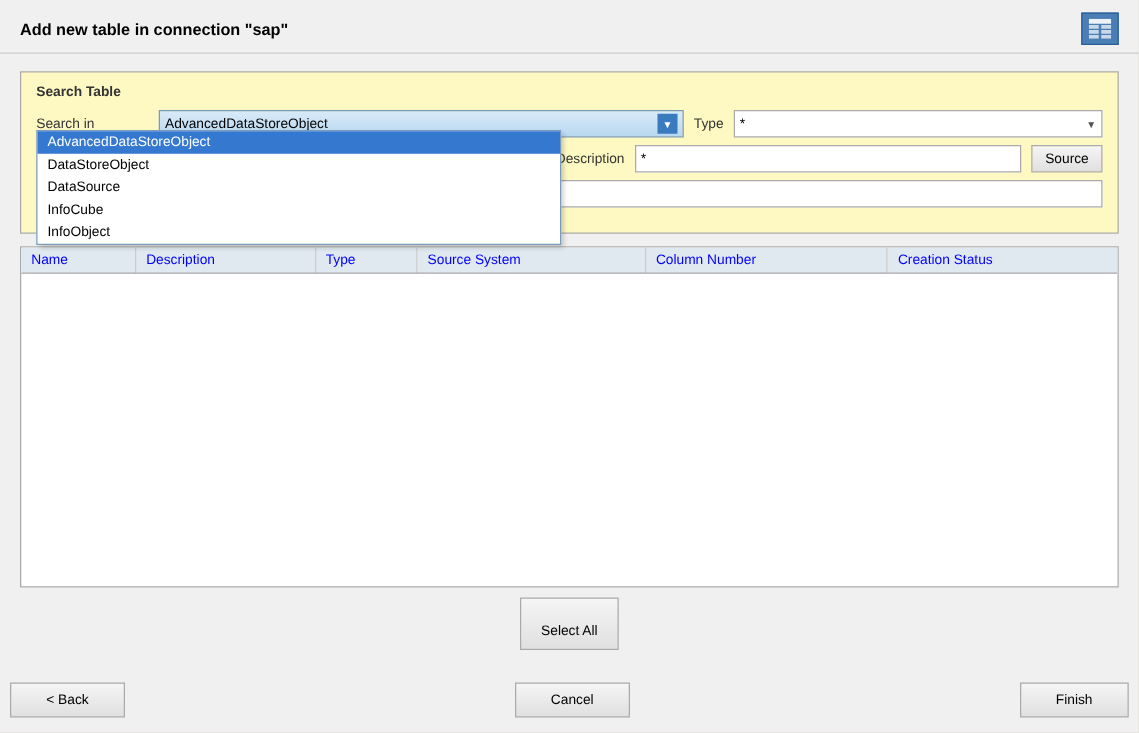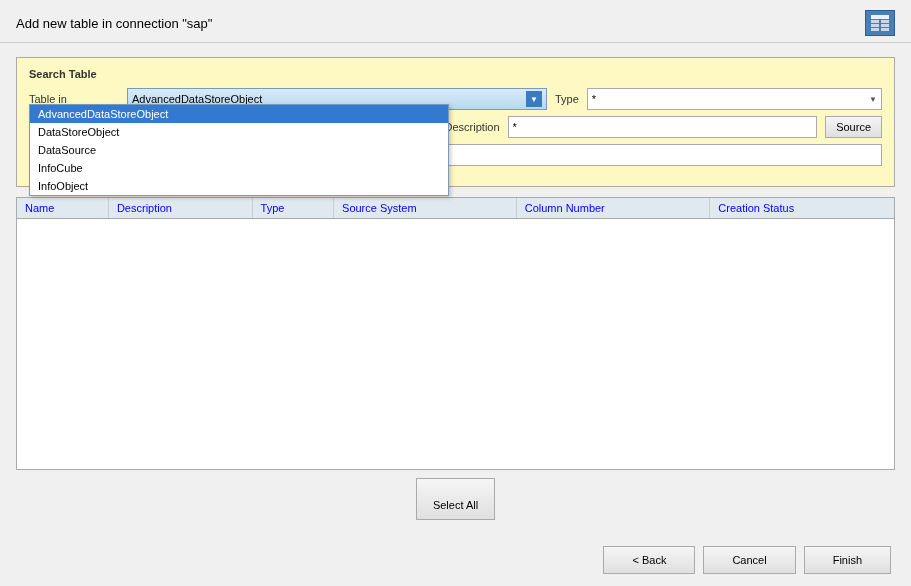--- a/index.html
+++ b/index.html
@@ -21,21 +21,21 @@
     .title-bar {
       background: #f0f0f0;
       padding: 10px 16px 6px 16px;
       display: flex;
       justify-content: space-between;
       align-items: center;
       border-bottom: 1px solid #ccc;
     }
     .title-bar h1 {
       font-size: 13px;
-      font-weight: normal;
+      font-weight: bold;
       color: #000;
     }
     .title-icon {
       width: 30px;
       height: 26px;
       background: #4a7eb5;
       border: 1px solid #2a5e9b;
       display: flex;
       align-items: center;
       justify-content: center;
@@ -202,23 +202,23 @@
       padding: 20px 16px;
       background: linear-gradient(to bottom, #f5f5f5, #e0e0e0);
       border: 1px solid #aaa;
       font-size: 11px;
       cursor: pointer;
       height: 40px;
     }
     
     .bottom-area {
       display: flex;
-      justify-content: flex-end;
+      justify-content: space-between;
       gap: 8px;
-      padding: 12px 20px;
+      padding: 12px 8px;
       align-items: center;
     }
     .nav-btn {
       padding: 5px 28px;
       background: linear-gradient(to bottom, #f5f5f5, #e0e0e0);
       border: 1px solid #aaa;
       font-size: 11px;
       cursor: pointer;
       height: 28px;
     }
@@ -243,21 +243,21 @@
       </svg>
     </div>
   </div>
 
   <div class="content-area">
 
     <div class="search-group">
       <div class="search-group-title">Search Table</div>
 
       <div class="form-row">
-        <span class="form-label">Table in</span>
+        <span class="form-label">Search in</span>
 
         <div class="select-box">
           <span class="select-box-text">AdvancedDataStoreObject</span>
           <div class="select-arrow">▼</div>
         </div>
         <span class="type-label">Type</span>
         <div class="type-select">
           <span>*</span>
           <span class="type-select-arrow">▼</span>
         </div>

